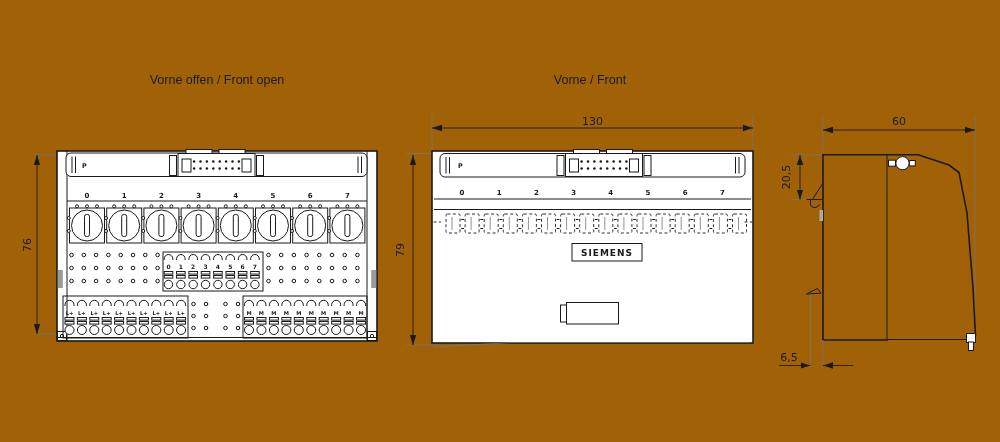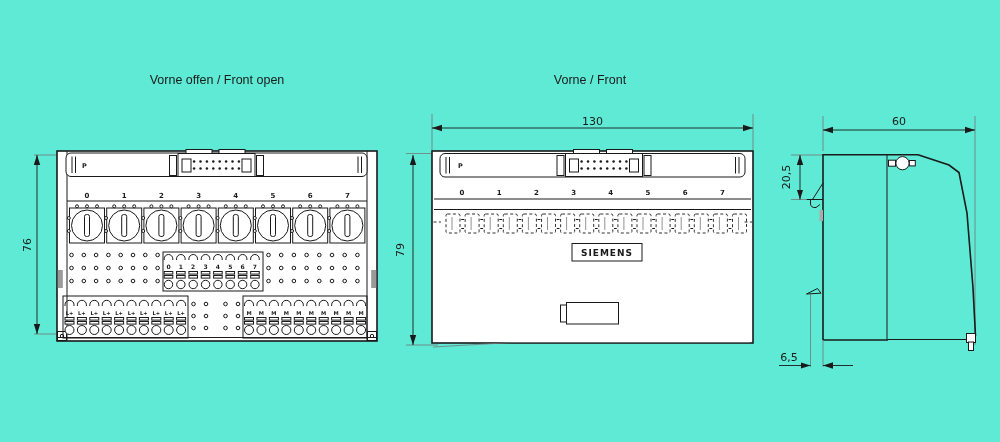--- a/index.html
+++ b/index.html
@@ -1,16 +1,16 @@
 <!DOCTYPE html>
 <html><head>
 <meta charset="utf-8">
 <style>
   html,body{margin:0;padding:0;background:#fff;}
-  #canvas{position:relative;width:1000px;height:442px;background:#5eead4;overflow:hidden;}
+  #canvas{position:relative;width:1000px;height:442px;background:#a16207;overflow:hidden;}
   svg text{font-family:"DejaVu Sans",sans-serif;fill:#1a1a1a;}
   .title{font-size:12.5px;font-family:"Liberation Sans",sans-serif;}
   .dim{font-size:11px;}
   .num{font-size:7px;font-weight:bold;}
   .tnum{font-size:6px;font-weight:bold;}
   .tlab{font-size:5.2px;font-weight:bold;}
   .plab{font-size:6.5px;font-weight:bold;}
   .brand{font-size:9px;font-weight:bold;letter-spacing:1px;}
   .ln{stroke:#1a1a1a;stroke-width:1;fill:none;}
   .lnt{stroke:#1a1a1a;stroke-width:1.6;fill:none;}

